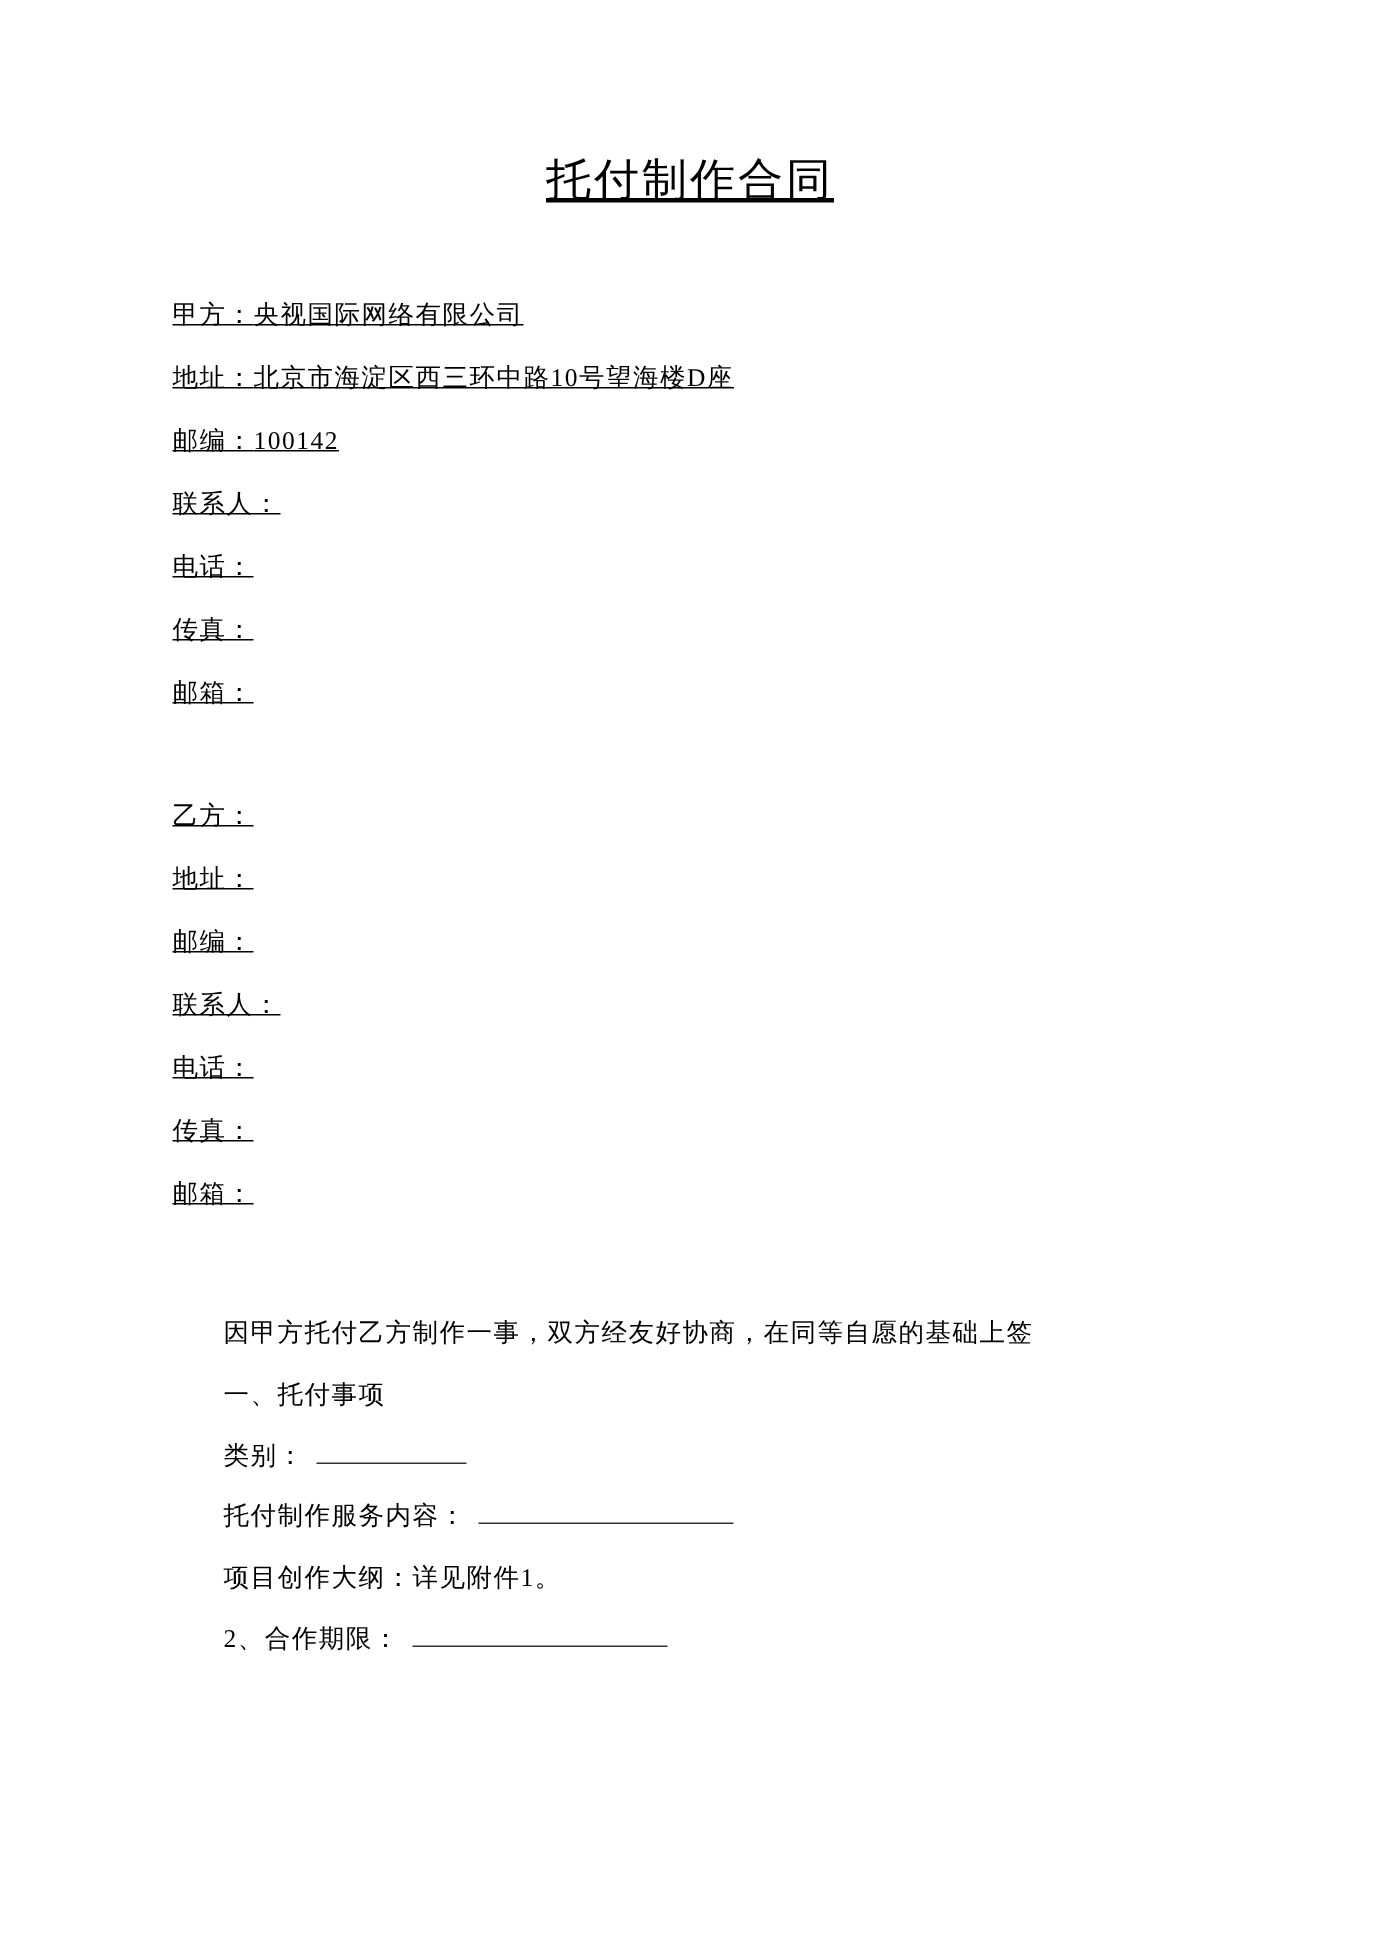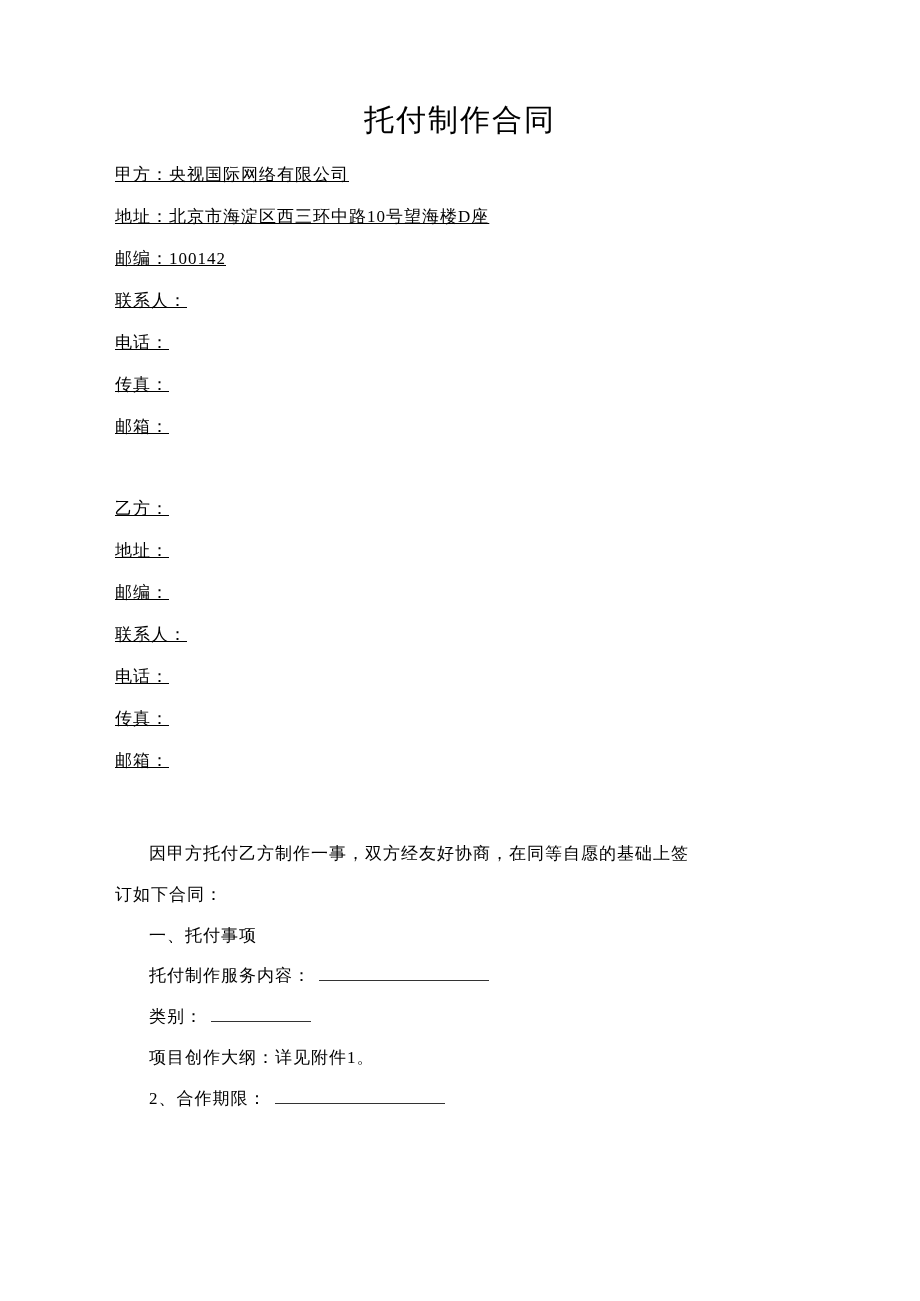--- a/index.html
+++ b/index.html
@@ -15,22 +15,23 @@
       position: relative;
       color: #000000;
     }
     .page {
       padding: 100px 115px 0 115px;
     }
     .title {
       text-align: center;
       font-size: 30px;
       font-weight: normal;
-      margin-bottom: 25px;
+      margin-bottom: 60px;
       letter-spacing: 2px;
+      text-decoration: underline;
     }
     .field-line {
       font-size: 17px;
       line-height: 1.0;
       margin-bottom: 25px;
       letter-spacing: 1px;
       text-decoration: underline;
     }
     .party-gap {
       height: 40px;
@@ -114,26 +115,25 @@
     </div>
     <div class="field-line">
       <span>邮箱：</span><span></span>
     </div>
   </div>
 
   <div class="body-gap"></div>
 
   <div class="body-text">
     <div class="indent-1">因甲方托付乙方制作一事，双方经友好协商，在同等自愿的基础上签</div>
-    <div>订如下合同：</div>
     <div class="indent-2">一、托付事项</div>
     <div class="indent-2">
-      <span>托付制作服务内容：</span><span class="blank blank-long"></span>
+      <span>类别：</span><span class="blank"></span>
     </div>
     <div class="indent-2">
-      <span>类别：</span><span class="blank"></span>
+      <span>托付制作服务内容：</span><span class="blank blank-long"></span>
     </div>
     <div class="indent-2">项目创作大纲：详见附件1。</div>
     <div class="indent-2">
       <span>2、合作期限：</span><span class="blank blank-long"></span>
     </div>
   </div>
 </div>
 
 </body></html>

